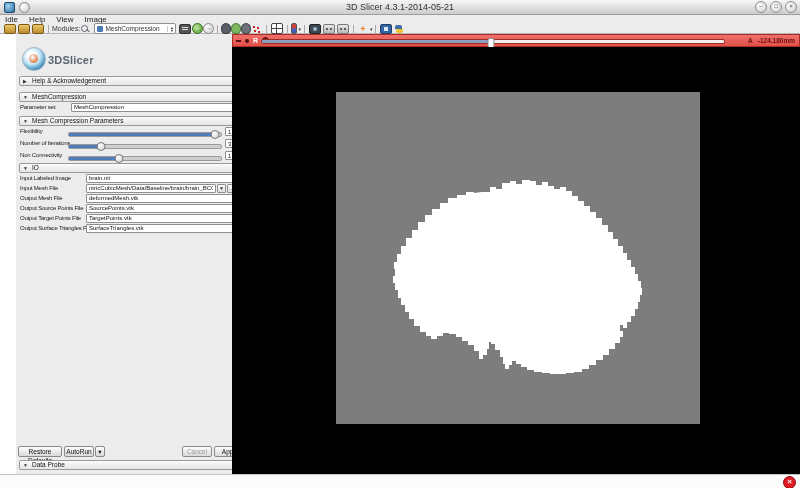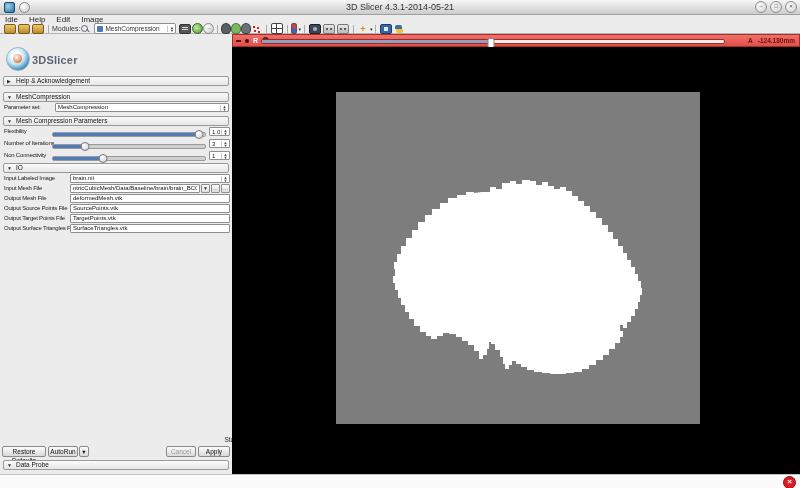--- a/index.html
+++ b/index.html
@@ -64,21 +64,21 @@
   .sceneview{background:linear-gradient(#e8e8e8,#b9b9b9);border:1px solid #777;}
   .sceneview::before{content:"";position:absolute;left:2px;top:3px;width:2px;height:2px;border-radius:50%;
                      background:#334;box-shadow:4px 0 0 #334;}
   .plusicon{color:#e8821e;font-weight:bold;font-size:9px;line-height:8px;background:none;text-align:center;}
   .exticon{background:#3465a4;border:1px solid #1f3f68;}
   .exticon::before{content:"";position:absolute;left:3px;top:2px;width:4px;height:4px;background:#dce9f7;}
   .pyicon{background:none;}
   .pyicon::before{content:"";position:absolute;left:1px;top:0;width:7px;height:4px;border-radius:2px 2px 0 0;background:#3a6ea5;}
   .pyicon::after{content:"";position:absolute;left:2px;top:4px;width:7px;height:4px;border-radius:0 0 2px 2px;background:#f0c030;}
   
-  .panel{position:absolute;left:0;top:34px;width:268px;height:440px;background:#ececec;
+  .panel{position:absolute;left:16px;top:34px;width:268px;height:440px;background:#ececec;
          border-right:6px solid #b91c1c;box-sizing:border-box;}
   .panelbtn{position:absolute;top:3px;width:7px;height:7px;border:1px solid #888;background:#e3e3e3;
             font-size:5px;line-height:6px;text-align:center;color:#555;}
   .logo{position:absolute;left:6px;top:13px;width:22px;height:22px;border-radius:50%;
         background:radial-gradient(circle at 40% 35%,#ffffff 20%,#bfe3f5 45%,#3d89b8 75%,#1f5e86 100%);
         border:1px solid #9ab4c4;}
   .logo::before{content:"";position:absolute;left:6px;top:6px;width:9px;height:9px;border-radius:50%;
                 background:radial-gradient(circle at 40% 35%,#fff,#d96c2c 80%);}
   .logotext{position:absolute;left:32px;top:20px;font-size:11px;font-weight:bold;color:#5a6672;letter-spacing:0.2px;}
   .secheader{position:absolute;left:3px;width:226px;height:10px;box-sizing:border-box;
@@ -143,21 +143,21 @@
   <div class="winbtns">
     <div class="winbtn">–</div>
     <div class="winbtn">□</div>
     <div class="winbtn">×</div>
   </div>
 </div>
 
 <div class="menubar">
   <span class="menuitem">Idle</span>
   <span class="menuitem">Help</span>
-  <span class="menuitem">Edit</span>
+  <span class="menuitem">View</span>
   <span class="menuitem">Image</span>
 </div>
 
 <div class="toolbar">
   <div class="ticon basket"></div>
   <div class="ticon basket"></div>
   <div class="ticon basket"></div>
   <div class="tsep"></div>
   <span>Modules:</span>
   <div class="ticon mag">

